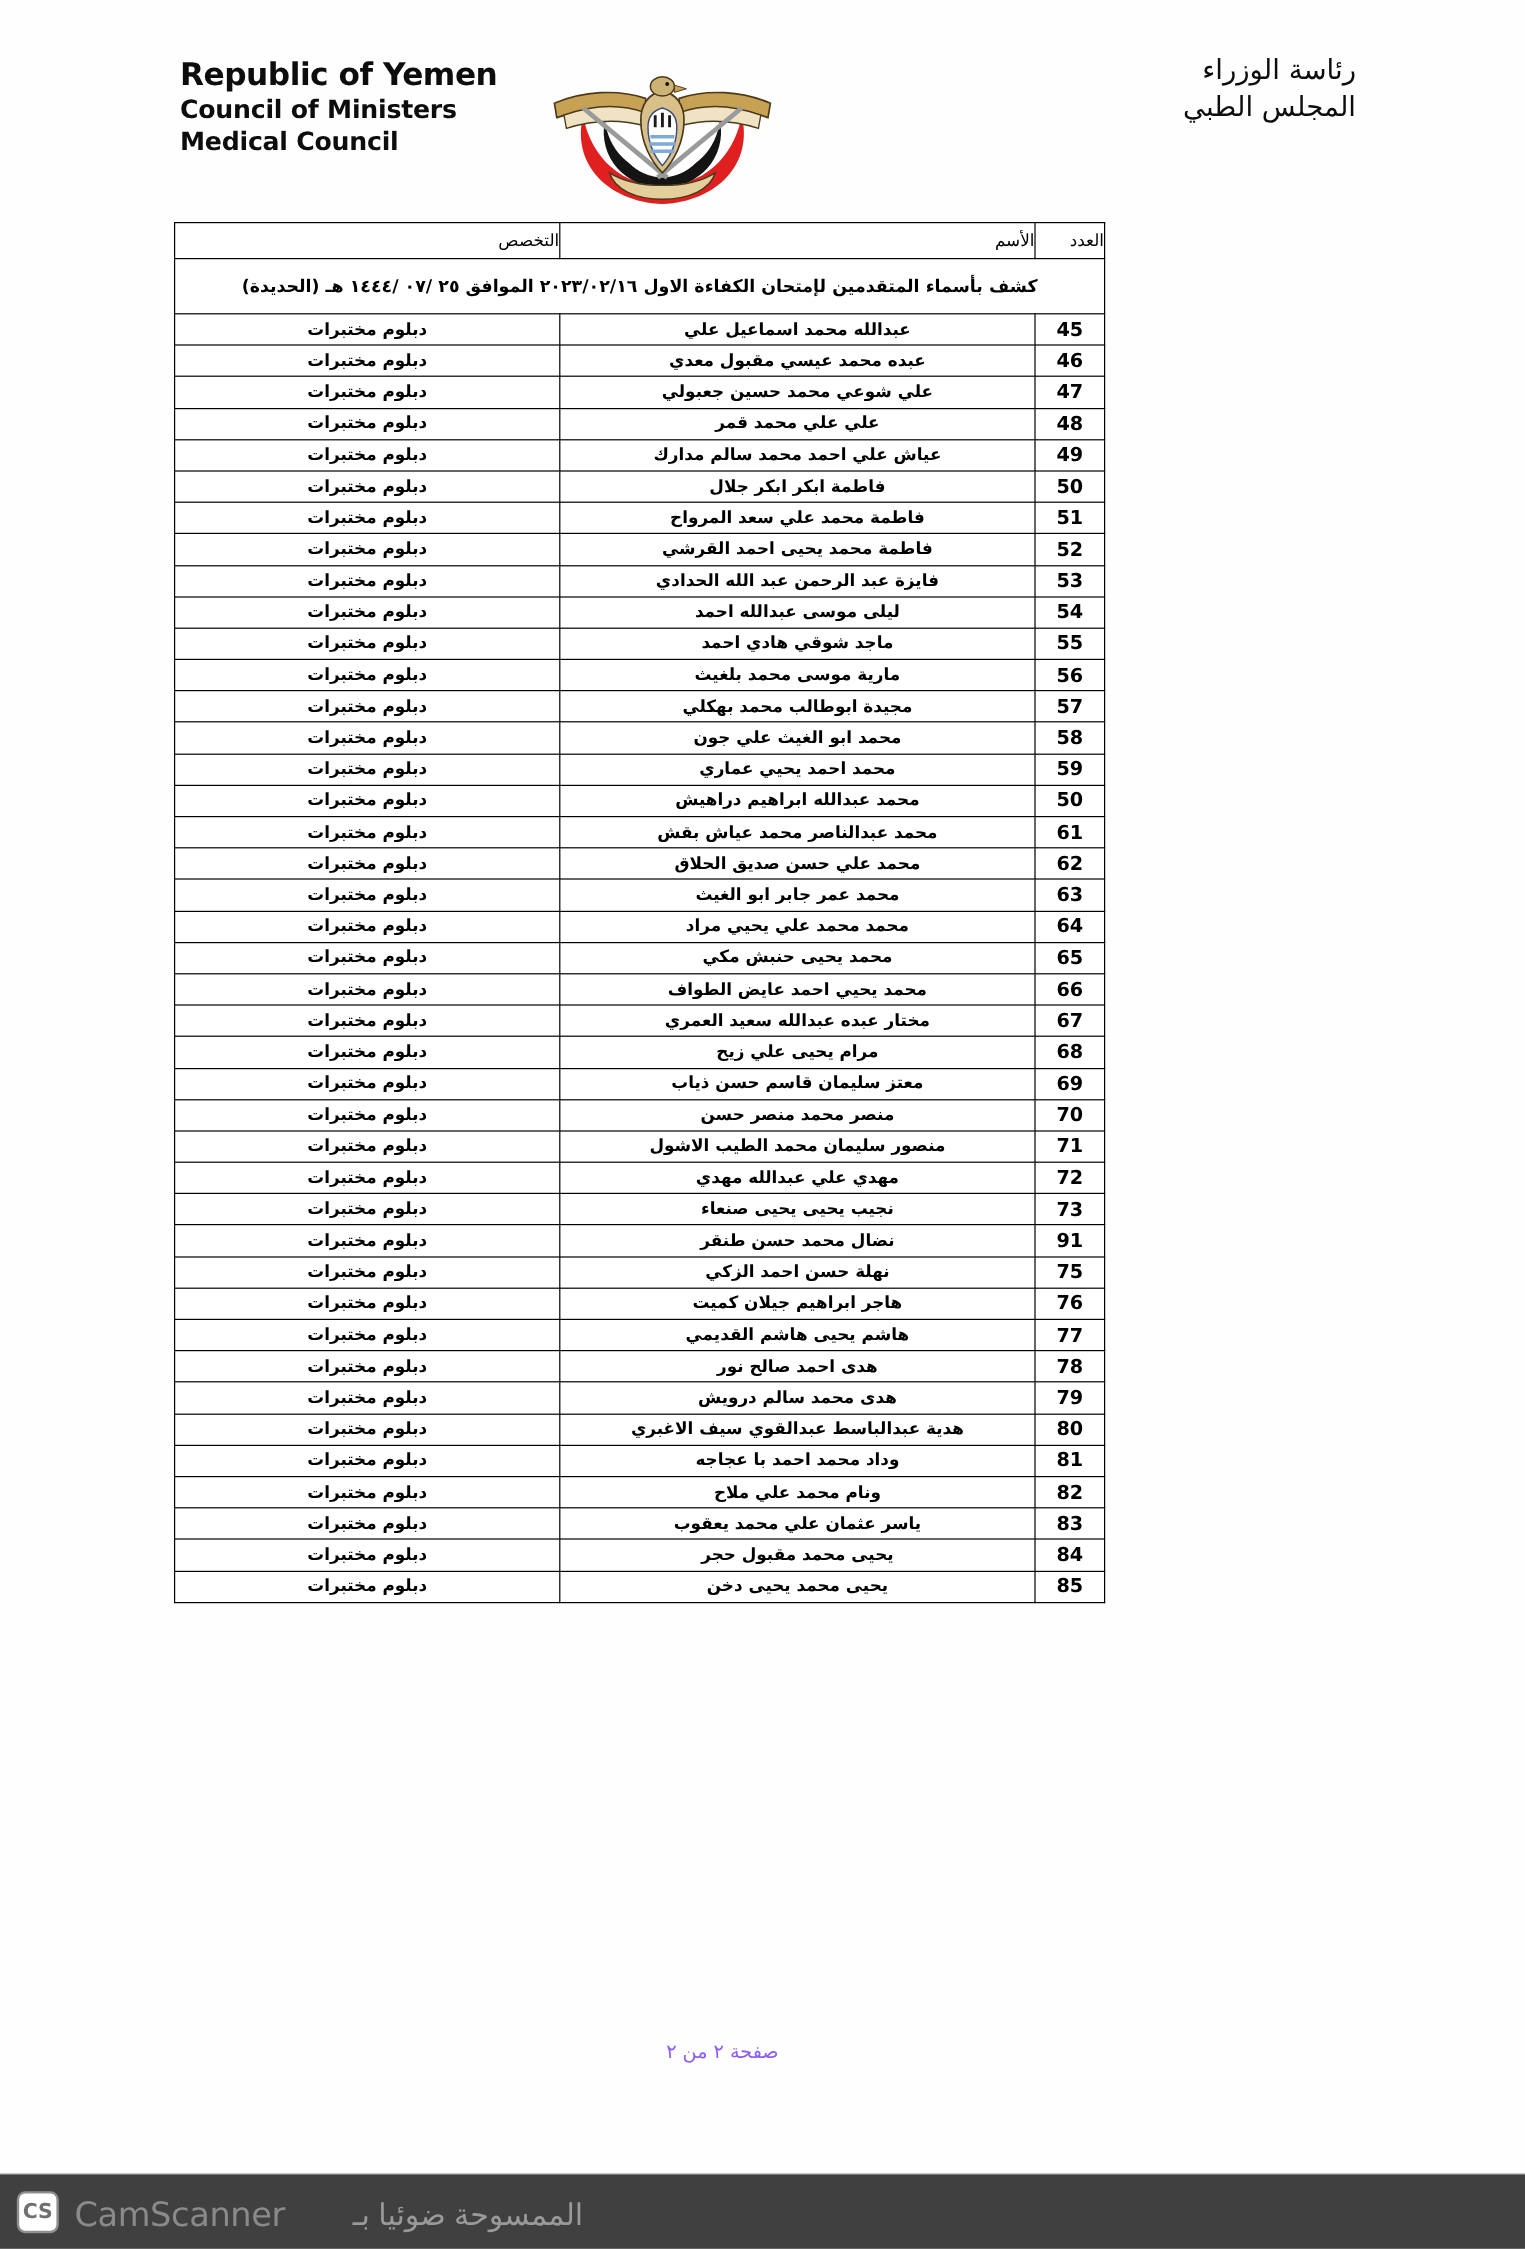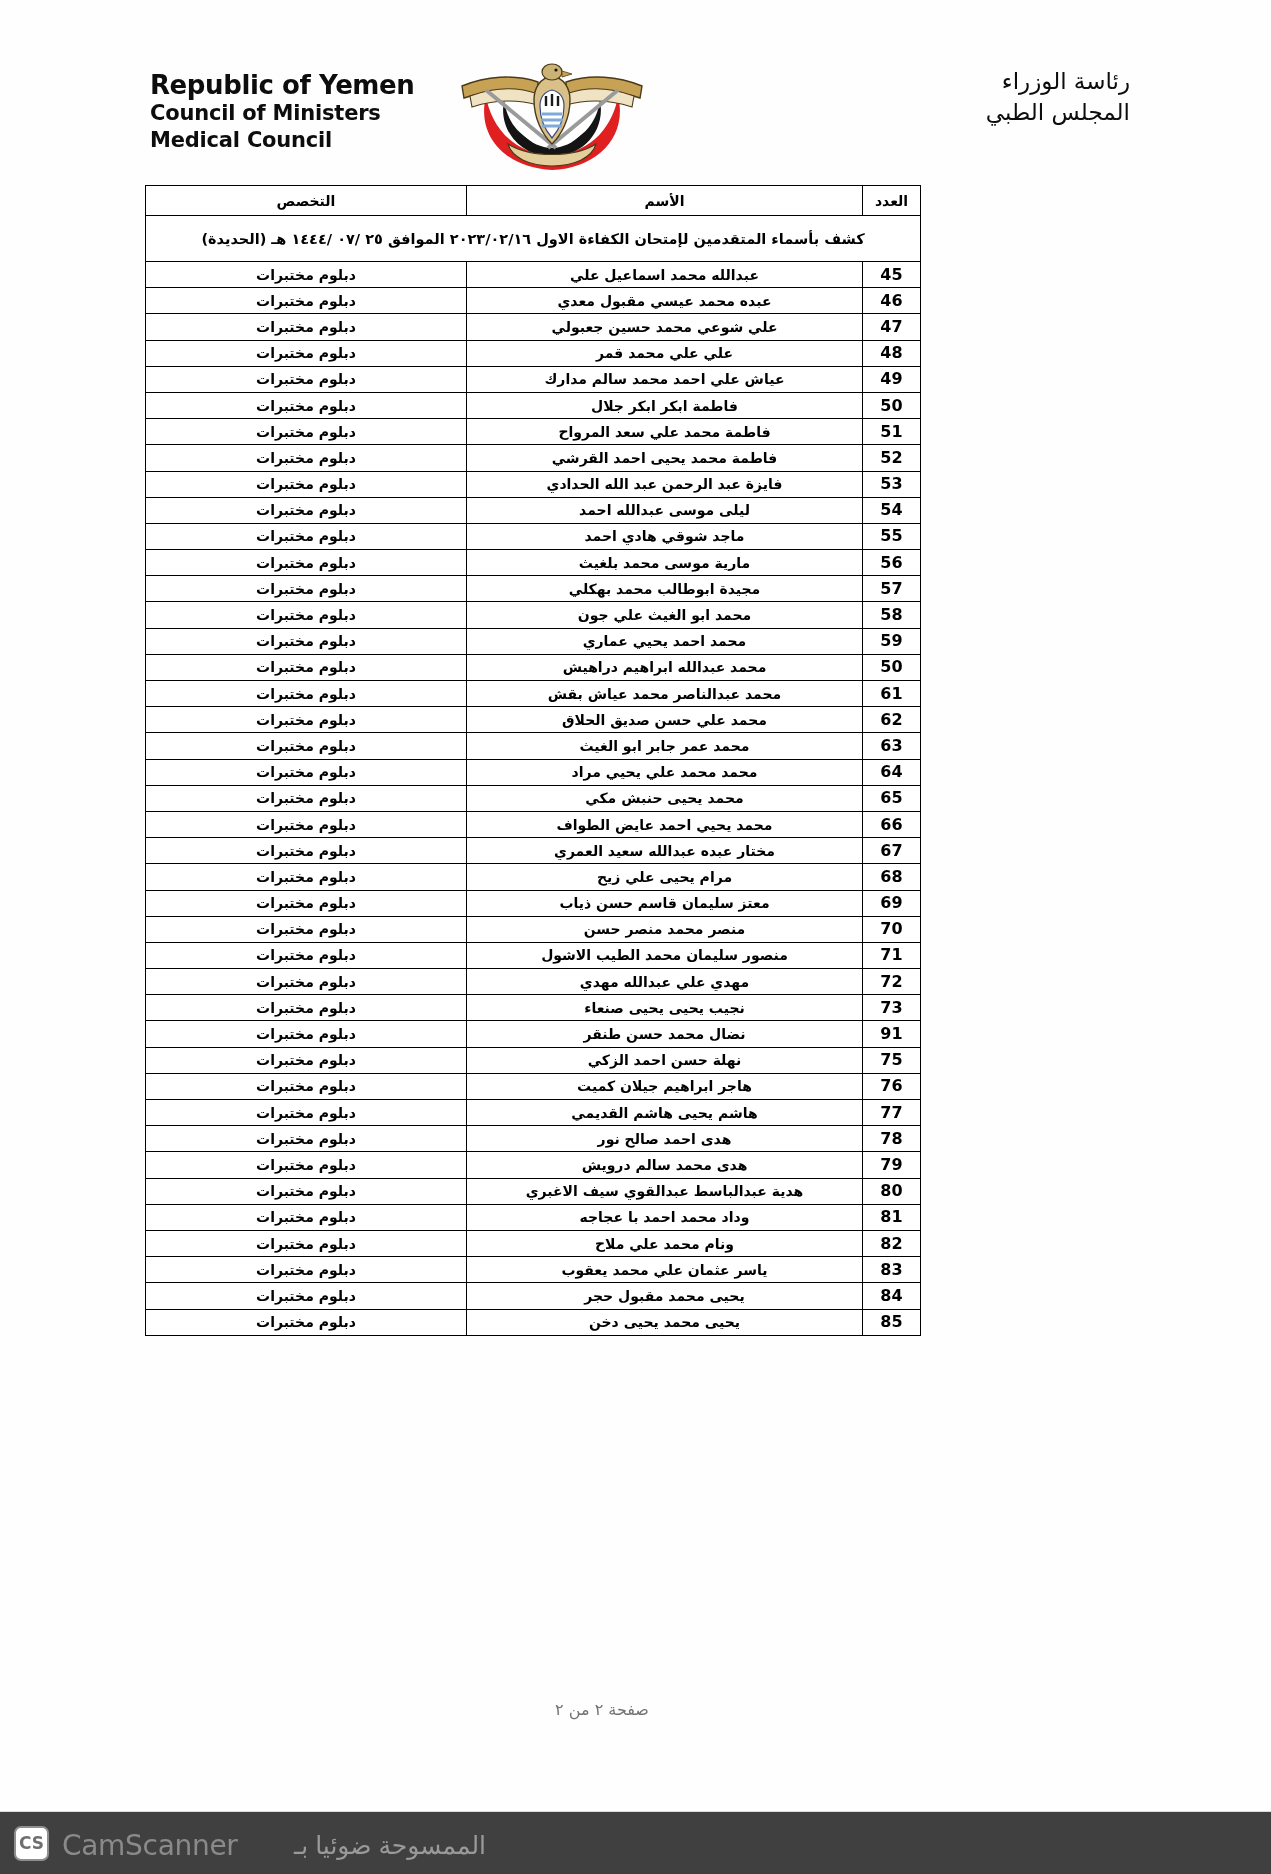--- a/index.html
+++ b/index.html
@@ -22,21 +22,21 @@
     left: 0; top: 0;
     width: 1271px;
     height: 1811px;
     background: #fefefe;
   }
 
   
   .header {
     position: absolute;
     left: 150px;
-    top: 62px;
+    top: 40px;
     width: 980px;
     height: 120px;
   }
   .header-en {
     position: absolute;
     left: 0; top: 8px;
     text-align: left;
     color: #0d0d0d;
     font-family: "DejaVu Sans", "Liberation Sans", sans-serif;
   }
@@ -114,22 +114,22 @@
     font-size: 14.5px;
     font-weight: 700;
     font-family: "DejaVu Sans", "Liberation Sans", sans-serif;
     letter-spacing: -0.1px;
     padding: 0 8px !important;
     line-height: 20px;
   }
   thead th {
     height: 30px;
     font-size: 14px;
-    font-weight: 700;
-    text-align: center;
+    font-weight: 400;
+    text-align: right;
     font-family: "DejaVu Sans", "Liberation Sans", sans-serif;
   }
   tbody td {
     height: 26.2px;
     font-size: 14px;
     font-weight: 700;
     font-family: "DejaVu Sans", "Liberation Sans", sans-serif;
     line-height: 18px;
   }
   td.c-num {
@@ -155,21 +155,21 @@
   
   .page-footer {
     position: absolute;
     left: 0;
     top: 1700px;
     width: 1204px;
     text-align: center;
     direction: rtl;
     font-size: 16px;
     font-weight: 400;
-    color: #737373;
+    color: #8b5cf6;
     font-family: "DejaVu Sans", "Liberation Sans", sans-serif;
   }
 
   
   .scan-bar {
     position: absolute;
     left: 0;
     top: 1811px;
     width: 1271px;
     height: 63px;

